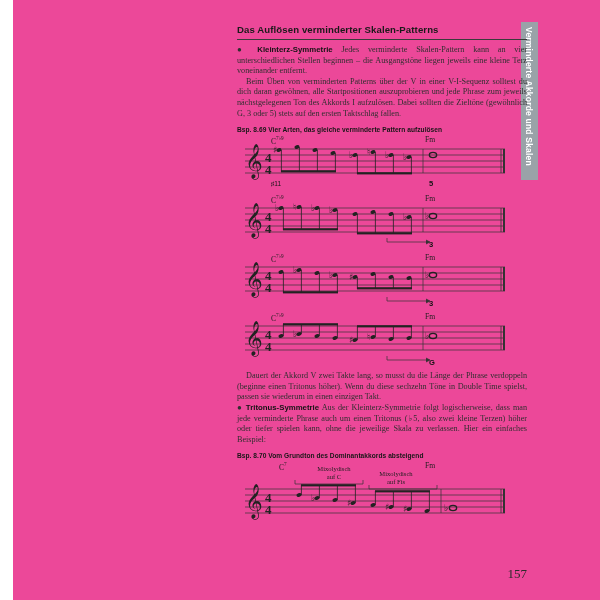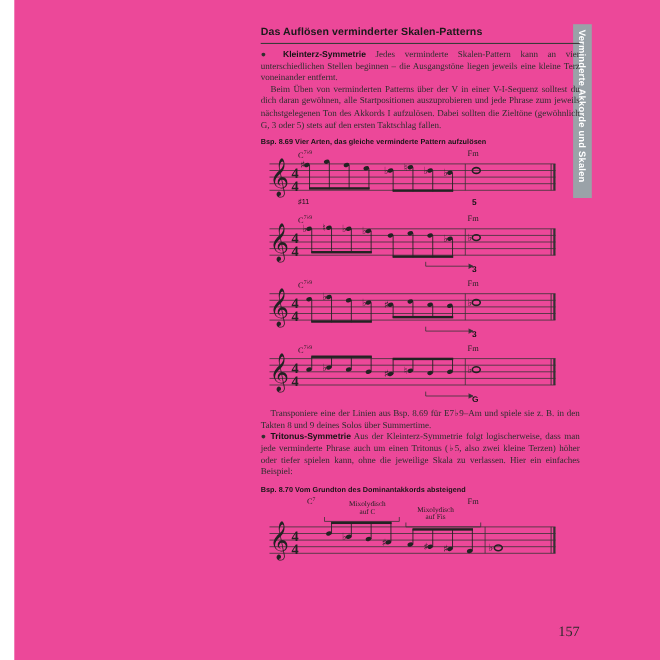--- a/index.html
+++ b/index.html
@@ -405,21 +405,21 @@
           <path d="M150 44 L150 48 L192 48" fill="none"></path>
           <path d="M189 46 L193 48 L189 50" fill="#333"></path>
         </g>
         <g stroke="#333">
             <line x1="264" y1="14" x2="264" y2="38" stroke-width="0.8"></line>
             <line x1="267" y1="14" x2="267" y2="38" stroke-width="2"></line>
           </g>
       </svg>
     </div>
 
-    <p class="body indent">Transponiere eine der Linien aus Bsp. 8.69 für E7♭9–Am und spiele sie z. B. in den Takten 8 und 9 deines Solos über Summertime.</p>
+    <p class="body indent">Dauert der Akkord V zwei Takte lang, so musst du die Länge der Phrase verdoppeln (beginne einen Tritonus höher). Wenn du diese sechzehn Töne in Double Time spielst, passen sie wiederum in einen einzigen Takt.</p>
 
     <p class="body">
       <span class="dot">●</span>
       <span class="bullet-head">Tritonus-Symmetrie</span>
       <span>Aus der Kleinterz-Symmetrie folgt logischerweise, dass man jede verminderte Phrase auch um einen Tritonus (♭5, also zwei kleine Terzen) höher oder tiefer spielen kann, ohne die jeweilige Skala zu verlassen. Hier ein einfaches Beispiel:</span>
     </p>
 
     <div class="caption">Bsp. 8.70 Vom Grundton des Dominantakkords absteigend</div>
 
     <div class="system" style="height:62px;">

